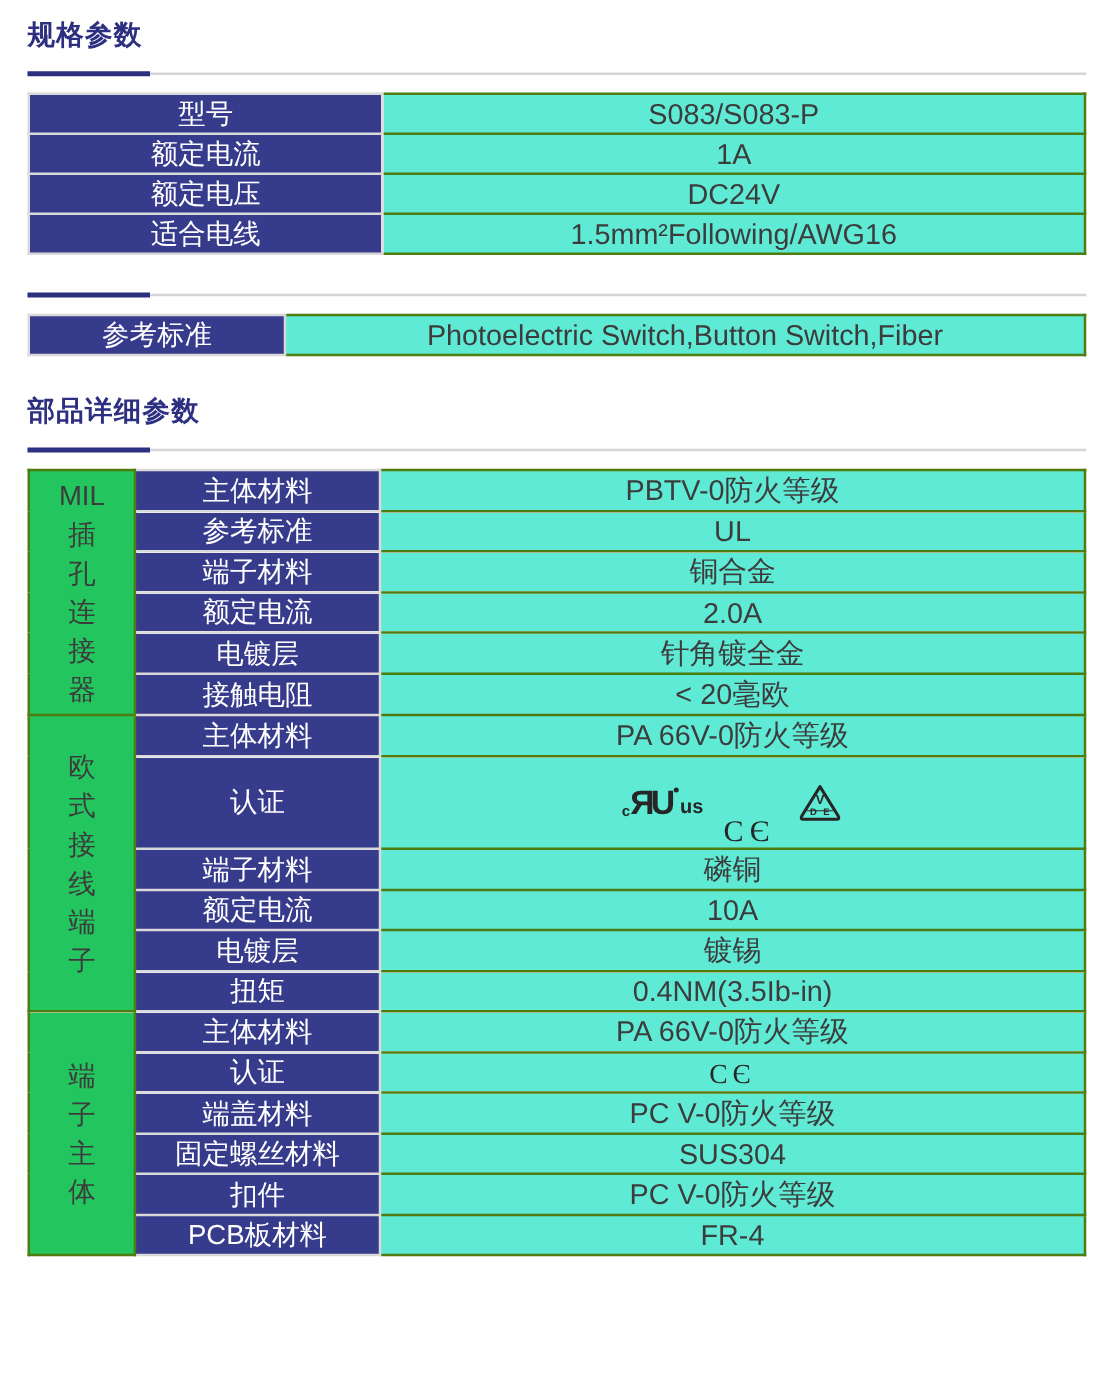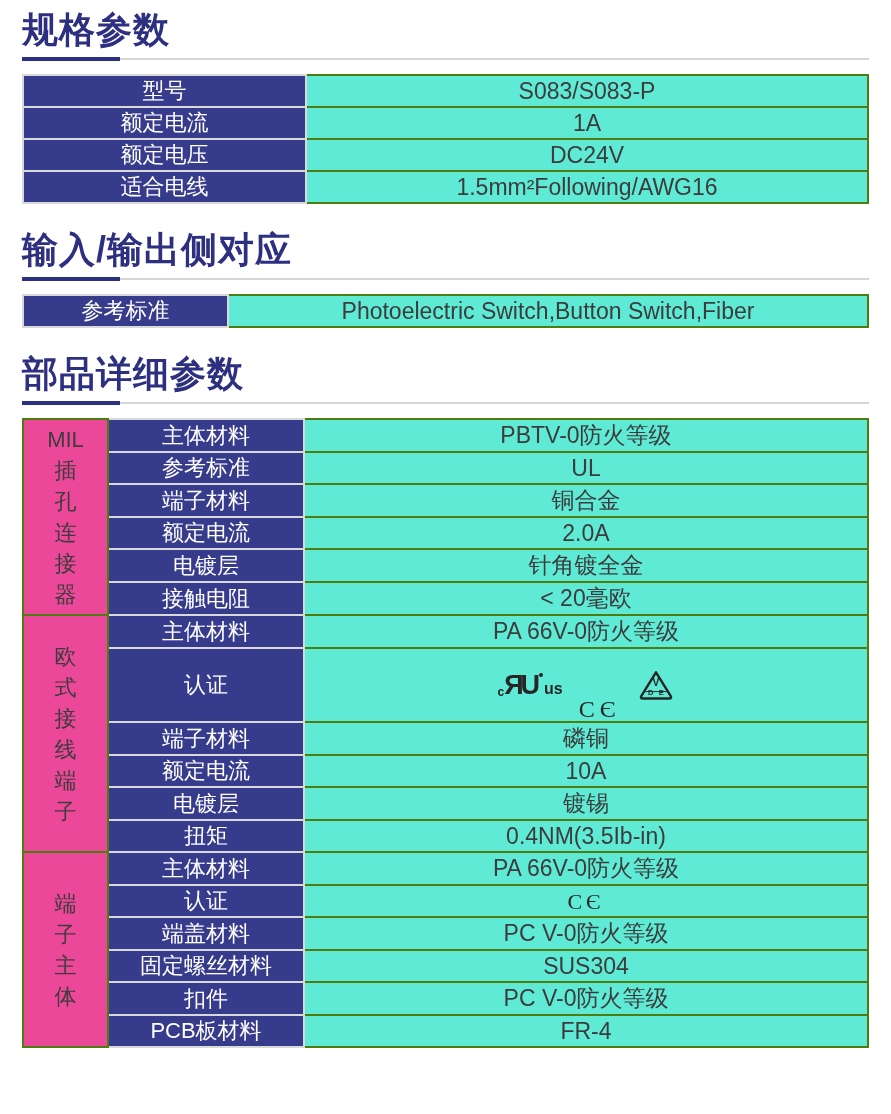--- a/index.html
+++ b/index.html
@@ -11,25 +11,26 @@
     color: #3c3c3c;
     overflow: hidden;
   }
   .page { padding: 14px 22px 0 22px; }
 
   section { margin: 0; }
   section + section { margin-top: 30px; }
 
   .sec-title {
     margin: 0;
-    font-size: 36px;
+    font-size: 22px;
     line-height: 32px;
     font-weight: bold;
     color: #2d2f80;
     letter-spacing: 1px;
+    font-family: Liberation Mono, monospace;
   }
   .rule {
     position: relative;
     margin-top: 11px;
     height: 4px;
   }
   .rule .rule-gray {
     position: absolute; left: 0; right: 0; top: 1px; height: 2px;
     background: #d5d5d5;
   }
@@ -57,21 +58,21 @@
     color: #ffffff;
     font-size: 22px;
     border-color: #d9d9d9;
   }
   td.val {
     background: #5eead4;
     color: #3c3c3c;
     font-size: 23px;
   }
   td.group {
-    background: #ec4899;
+    background: #22c55e;
     color: #3c3c3c;
     font-size: 22px;
     line-height: 31px;
     white-space: pre-line;
     margin-top: 12px;
   }
 
   
   .certs {
     display: flex;
@@ -144,21 +145,20 @@
       </tr>
       <tr>
         <td class="lbl">适合电线</td>
         <td class="val">1.5mm²Following/AWG16</td>
       </tr>
     </tbody>
       </table>
   </section>
 
   <section>
-    <h1 class="sec-title">输入/输出侧对应</h1>
     <div class="rule">
       <div class="rule-gray"></div>
       <div class="rule-accent"></div>
     </div>
     <table>
       <colgroup>
           <col style="width:205px">
           <col>
         </colgroup>
       <tbody>

